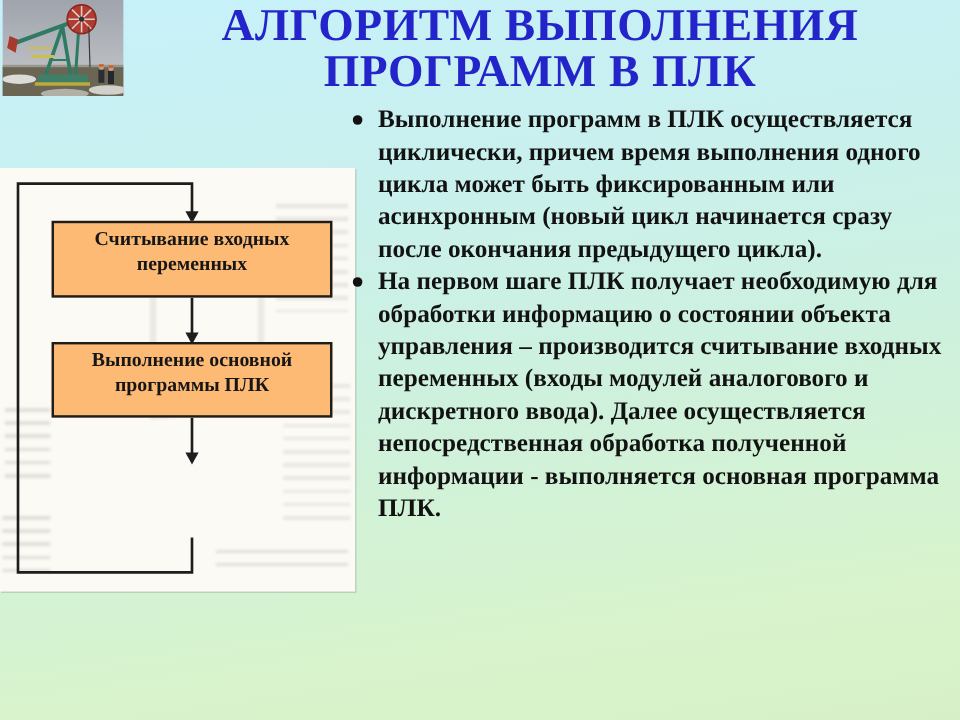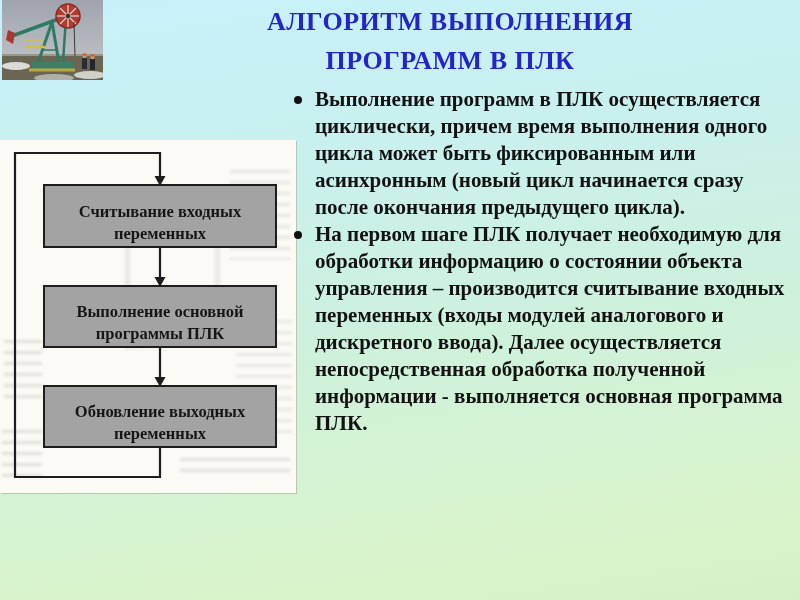--- a/index.html
+++ b/index.html
@@ -5,34 +5,34 @@
   html,body{margin:0;padding:0;}
   .slide{
     position:relative;width:800px;height:600px;overflow:hidden;
     background:linear-gradient(172deg,#c7f1fb 0%,#c9f0ec 30%,#cef1dd 55%,#d9f4cc 85%,#d6efc6 100%);
     font-family:"Liberation Serif", serif;
   }
   
   .title{
     position:absolute;left:170px;top:2px;width:560px;
     text-align:center;font-weight:bold;color:#2424cb;
-    font-size:26px;line-height:39px;letter-spacing:0.5px;
+    font-size:38px;line-height:39px;letter-spacing:0.5px;
   }
   
   .photo{position:absolute;left:2px;top:0;width:101px;height:80px;}
   
   .panel{
     position:absolute;left:0;top:140px;width:296px;height:353px;
     background:#fbfaf4;box-shadow:1px 1px 0 rgba(150,160,140,.5);
   }
   .panel svg{position:absolute;left:0;top:0;}
   .fbox{
     position:absolute;left:43px;width:234px;box-sizing:border-box;
-    border:2.5px solid #1d1d1d;background:#a3a3a3;
-    display:flex;align-items:flex-end;justify-content:center;text-align:center;
+    border:2.5px solid #1d1d1d;background:#fdba74;
+    display:flex;align-items:flex-start;justify-content:center;text-align:center;
     font-weight:bold;font-size:16.5px;line-height:1.3;color:#161616;
     padding:2px 14px;
   }
   .fbox1{top:44px;height:64px;}
   .fbox2{top:145px;height:63px;}
   .fbox3{top:245px;height:63px;}
   
   .ghost{position:absolute;filter:blur(1.5px);pointer-events:none;}
   .glines{background:repeating-linear-gradient(180deg,rgba(60,60,60,.14) 0 3px,transparent 3px 11px);}
   .gcube{border:5px solid rgba(110,110,110,.12);transform:skewY(-6deg);}
@@ -122,23 +122,20 @@
         <polygon points="154.5,237 165.5,237 160,247"></polygon>
       </g>
     </svg>
 
     <div class="fbox fbox1">
       <span>Считывание входных переменных</span>
     </div>
     <div class="fbox fbox2">
       <span>Выполнение основной программы ПЛК</span>
     </div>
-    <div class="fbox fbox3">
-      <span>Обновление выходных переменных</span>
-    </div>
   </div>
 
   <div class="bullets">
     <div class="bullet">
       <span class="dot"></span>
       <span class="btext">Выполнение программ в ПЛК осуществляется циклически, причем время выполнения одного цикла может быть фиксированным или асинхронным (новый цикл начинается сразу после окончания предыдущего цикла).</span>
     </div>
     <div class="bullet">
       <span class="dot"></span>
       <span class="btext">На первом шаге ПЛК получает необходимую для обработки информацию о состоянии объекта управления – производится считывание входных переменных (входы модулей аналогового и дискретного ввода). Далее осуществляется непосредственная обработка полученной информации - выполняется основная программа ПЛК.</span>

